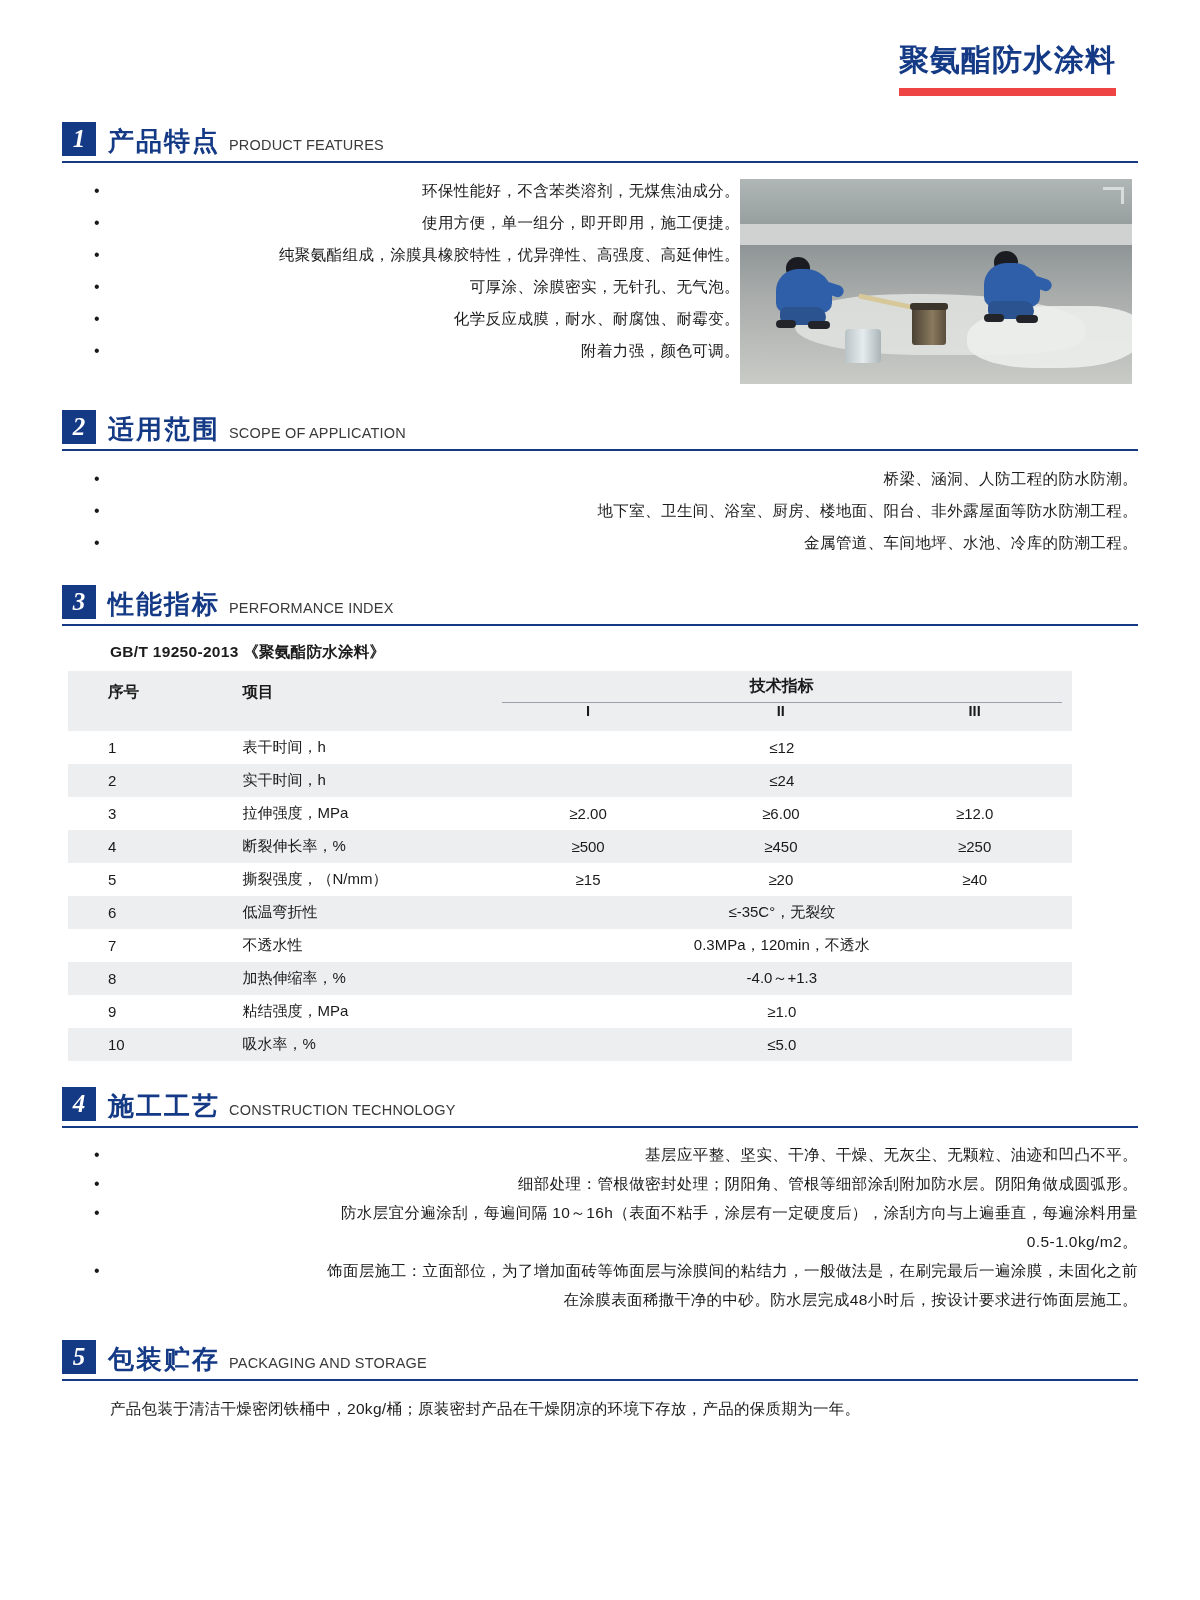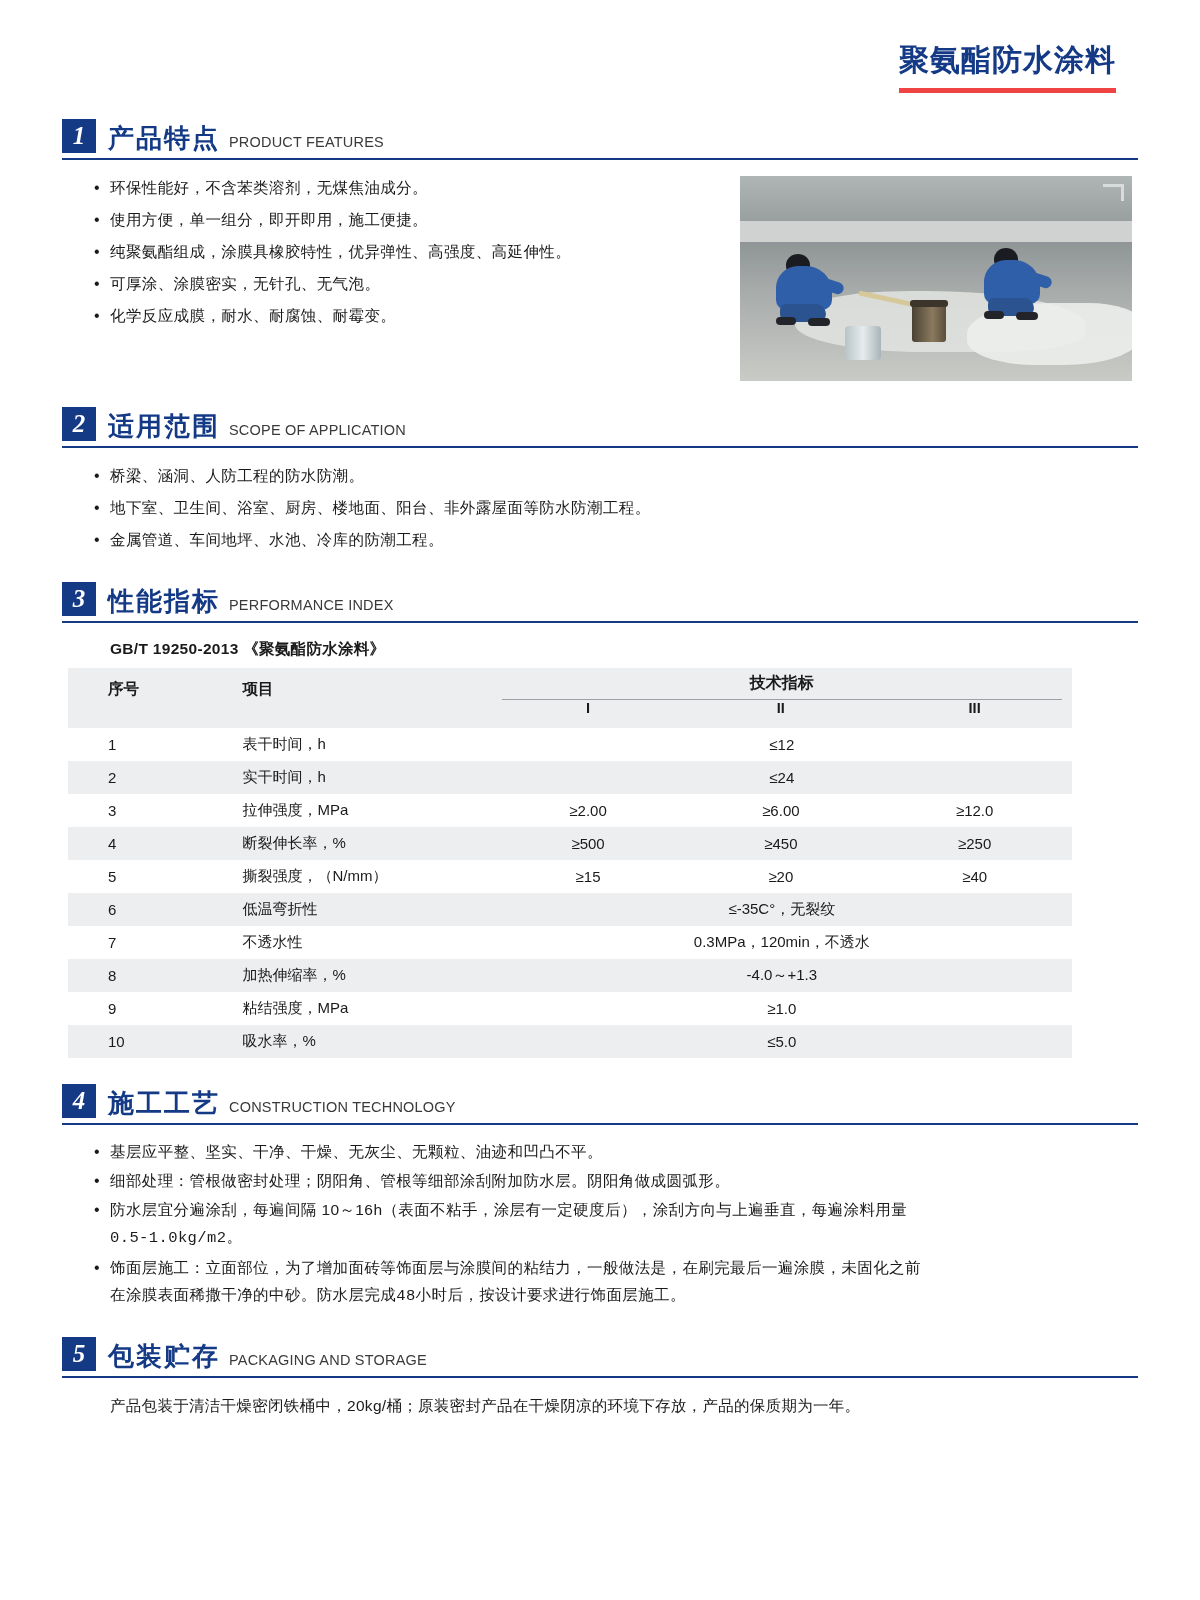--- a/index.html
+++ b/index.html
@@ -29,21 +29,21 @@
     padding-top: 40px;
     padding-right: 22px;
   }
   .doc-title {
     display: inline-block;
     font-size: 30px;
     font-weight: 700;
     color: #143a86;
     letter-spacing: 1px;
     padding-bottom: 7px;
-    border-bottom: 5px solid #ef4444;
+    border-bottom: 8px solid #ef4444;
     font-family: "Liberation Sans", "DejaVu Sans", sans-serif;
   }
 
   
   .section {
     margin-top: 26px;
   }
   .sec-head {
     display: flex;
     align-items: flex-end;
@@ -79,20 +79,21 @@
     margin-left: 9px;
     padding-bottom: 2px;
     line-height: 17px;
   }
 
   
   ul.bullets {
     list-style: none;
     margin: 12px 0 0 0;
     padding: 0 0 0 48px;
+    text-align: right;
   }
   ul.bullets li {
     position: relative;
     font-size: 15.5px;
     line-height: 32px;
     color: #1a1a1a;
     letter-spacing: 0.4px;
   }
   ul.bullets li::before {
     content: "•";
@@ -259,21 +260,20 @@
   tr.dat.alt td { background: #eceef0; }
   tr.dat td.c-no { padding-left: 40px !important; }
   tr.dat td.c-item { padding-left: 14px !important; }
   td.center { text-align: center; }
 
   
   ul.bullets.tight li { line-height: 29px; }
   ul.bullets.tight li .sub {
     display: block;
     line-height: 29px;
-    font-family: Liberation Mono, monospace;
   }
 
   
   .pack-text {
     margin: 14px 0 0 48px;
     font-size: 15.5px;
     line-height: 28px;
     letter-spacing: 0.3px;
   }
 </style>
@@ -293,20 +293,21 @@
       <div class="sec-en">PRODUCT FEATURES</div>
     </div>
     <div class="sec1-body">
       <div class="sec1-left">
         <ul class="bullets">
           <li>环保性能好，不含苯类溶剂，无煤焦油成分。</li>
           <li>使用方便，单一组分，即开即用，施工便捷。</li>
           <li>纯聚氨酯组成，涂膜具橡胶特性，优异弹性、高强度、高延伸性。</li>
           <li>可厚涂、涂膜密实，无针孔、无气泡。</li>
           <li>化学反应成膜，耐水、耐腐蚀、耐霉变。</li>
+          <li>附着力强，颜色可调。</li>
         </ul>
       </div>
       <div class="photo">
         <div class="ph-sky"></div>
         <div class="ph-wall"></div>
         <div class="ph-step"></div>
         <div class="ph-floor"></div>
         <div class="ph-coat"></div>
         <div class="ph-coat2"></div>
         <div class="worker" id="w1">

